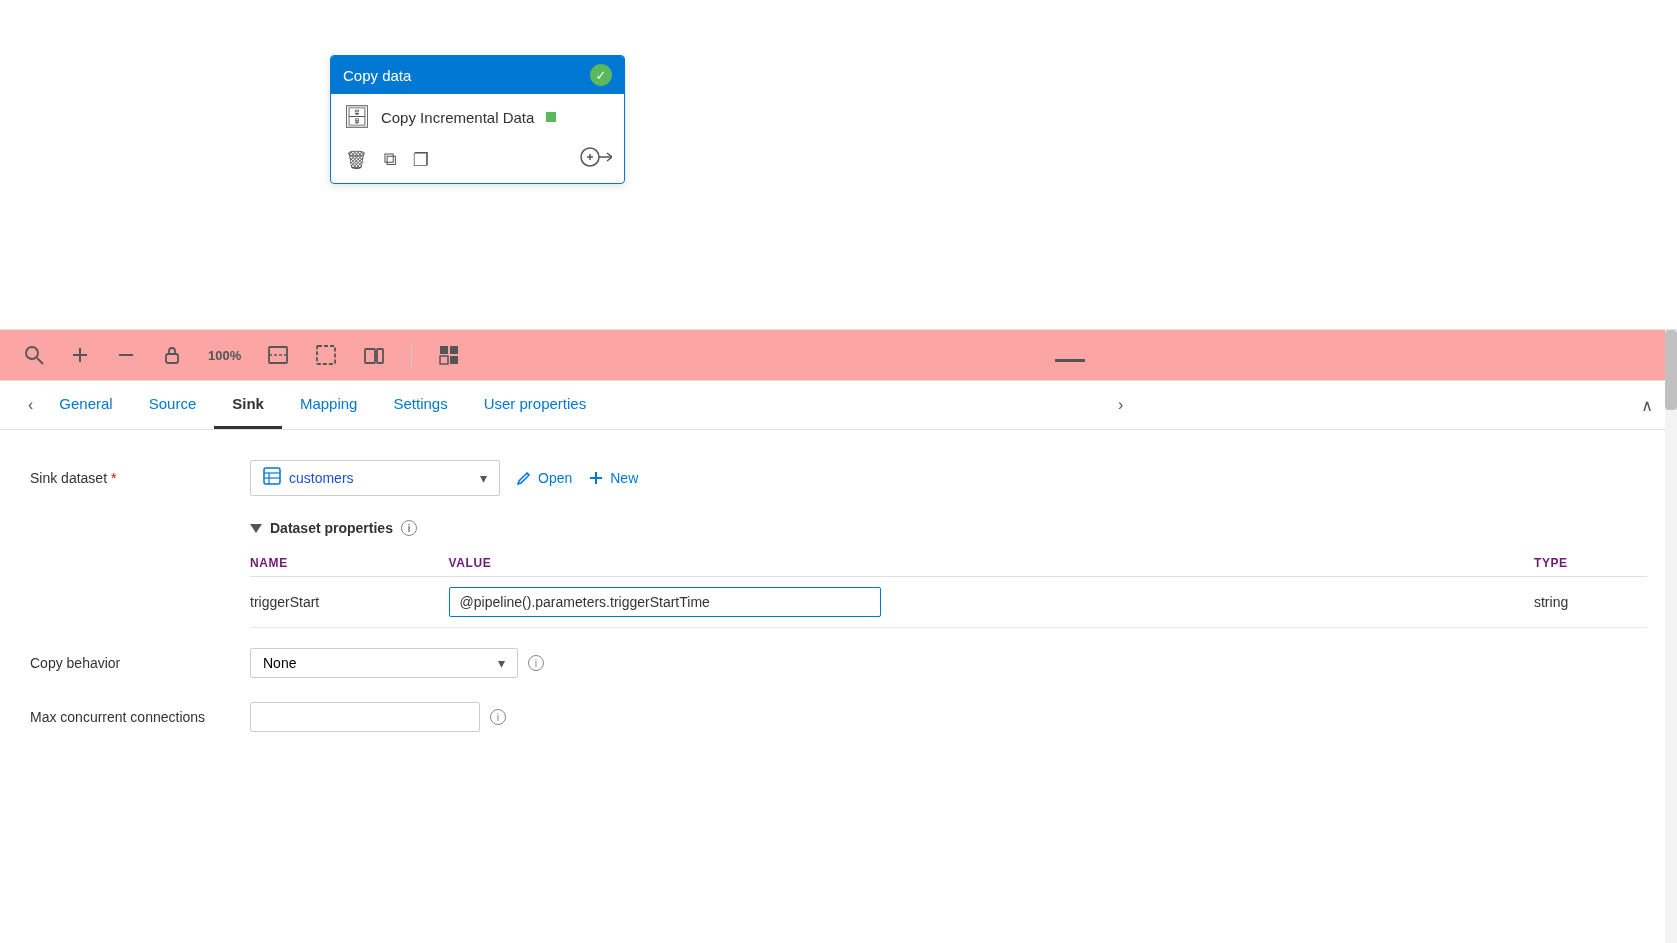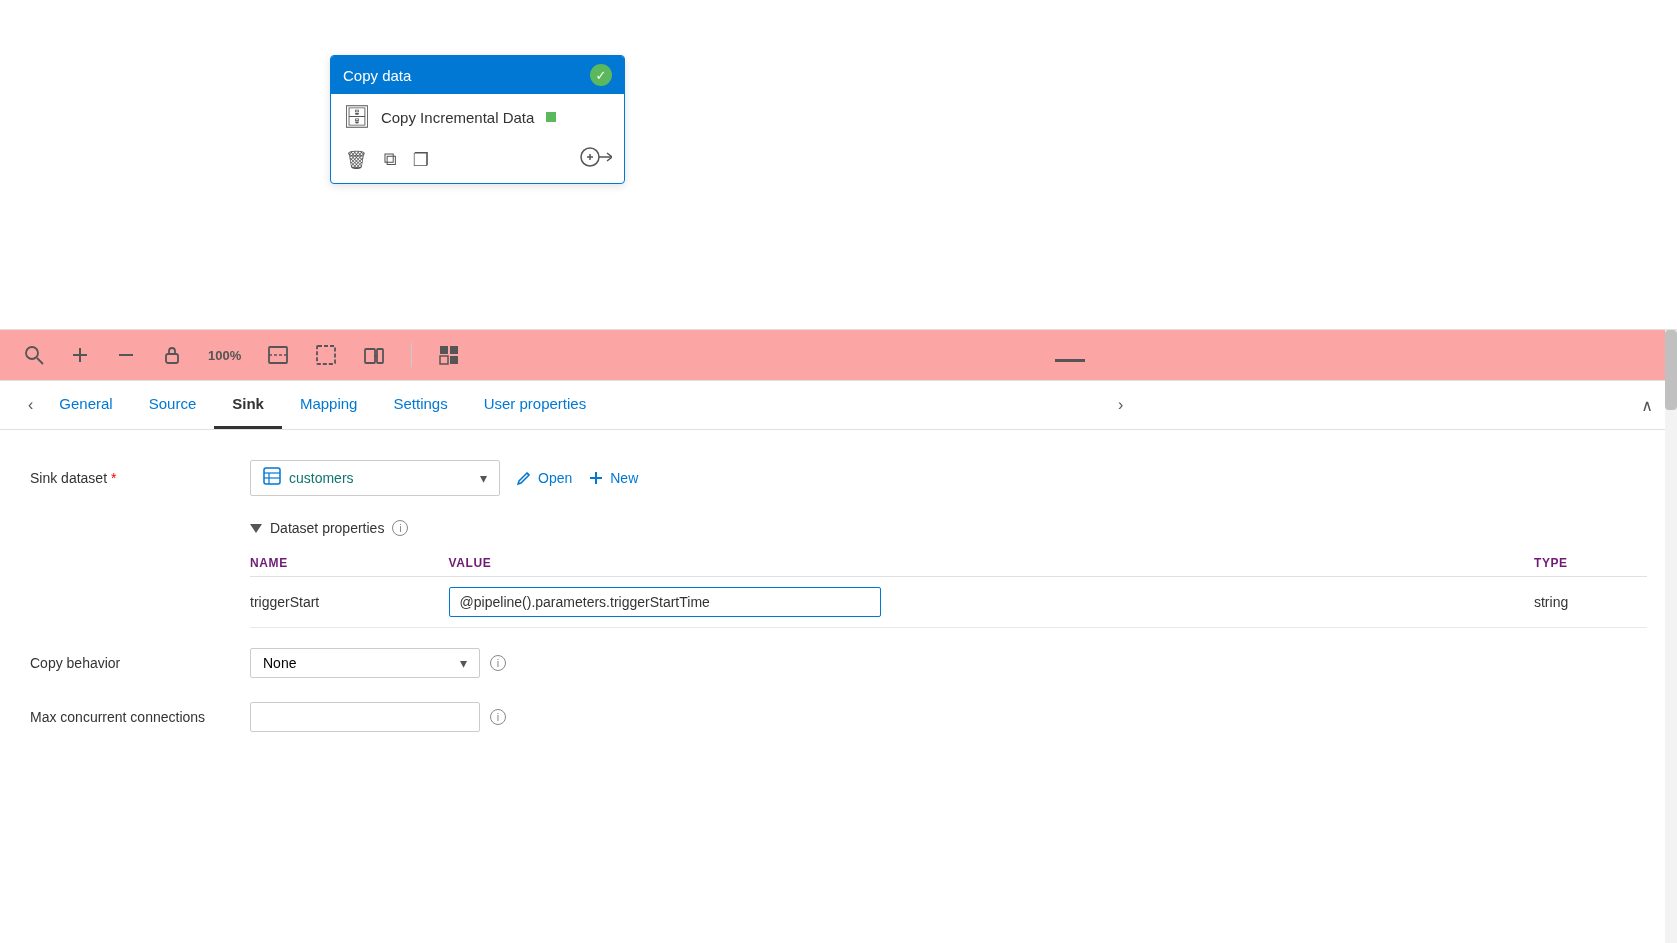--- a/index.html
+++ b/index.html
@@ -226,21 +226,21 @@
     .dataset-props {
       margin-left: 220px;
       margin-bottom: 20px;
     }
     .section-header {
       display: flex;
       align-items: center;
       gap: 8px;
       margin-bottom: 14px;
       font-size: 14px;
-      font-weight: 400;
+      font-weight: 700;
       color: #333;
     }
     .triangle-down {
       width: 0; height: 0;
       border-left: 6px solid transparent;
       border-right: 6px solid transparent;
       border-top: 9px solid #555;
       display: inline-block;
     }
     .info-circle {
@@ -286,21 +286,21 @@
       outline: none;
     }
 
     
     .copy-behavior-dropdown {
       display: flex;
       align-items: center;
       border: 1px solid #ccc;
       border-radius: 2px;
       padding: 6px 12px;
-      width: 230px;
+      width: 268px;
       cursor: pointer;
       background: #fff;
       font-size: 14px;
       gap: 8px;
       justify-content: space-between;
     }
 
     
     .max-concurrent-input {
       border: 1px solid #ccc;
@@ -445,21 +445,21 @@
     <div class="dropdown-select">
       <div class="dropdown-inner">
         <span class="dropdown-icon">
           <svg width="18" height="18" viewBox="0 0 18 18">
             <rect x="1" y="1" width="16" height="16" rx="2" fill="none" stroke="#0078d4" stroke-width="1.5"></rect>
             <line x1="1" y1="6" x2="17" y2="6" stroke="#0078d4" stroke-width="1.2"></line>
             <line x1="1" y1="11" x2="17" y2="11" stroke="#0078d4" stroke-width="1.2"></line>
             <line x1="6" y1="6" x2="6" y2="17" stroke="#0078d4" stroke-width="1.2"></line>
           </svg>
         </span>
-        <span style="font-size:14px;color:#0f766e;">customers</span>
+        <span style="font-size:14px;color:#1d4ed8;">customers</span>
       </div>
       <span class="chevron-down">▾</span>
     </div>
     <a class="action-link">
       <svg width="16" height="16" viewBox="0 0 16 16">
         <path d="M2 14l3-1 8-8-2-2-8 8-1 3z" fill="none" stroke="#0078d4" stroke-width="1.5"></path>
         <path d="M11 3l2 2" stroke="#0078d4" stroke-width="1.5"></path>
       </svg>
       <span>Open</span>
     </a>

